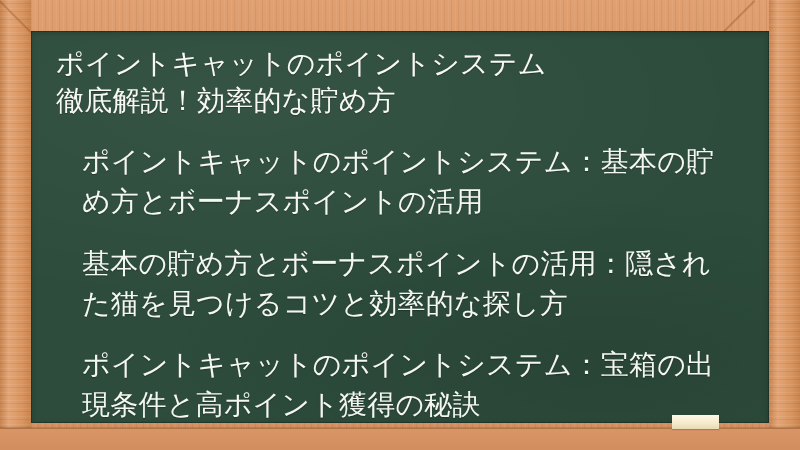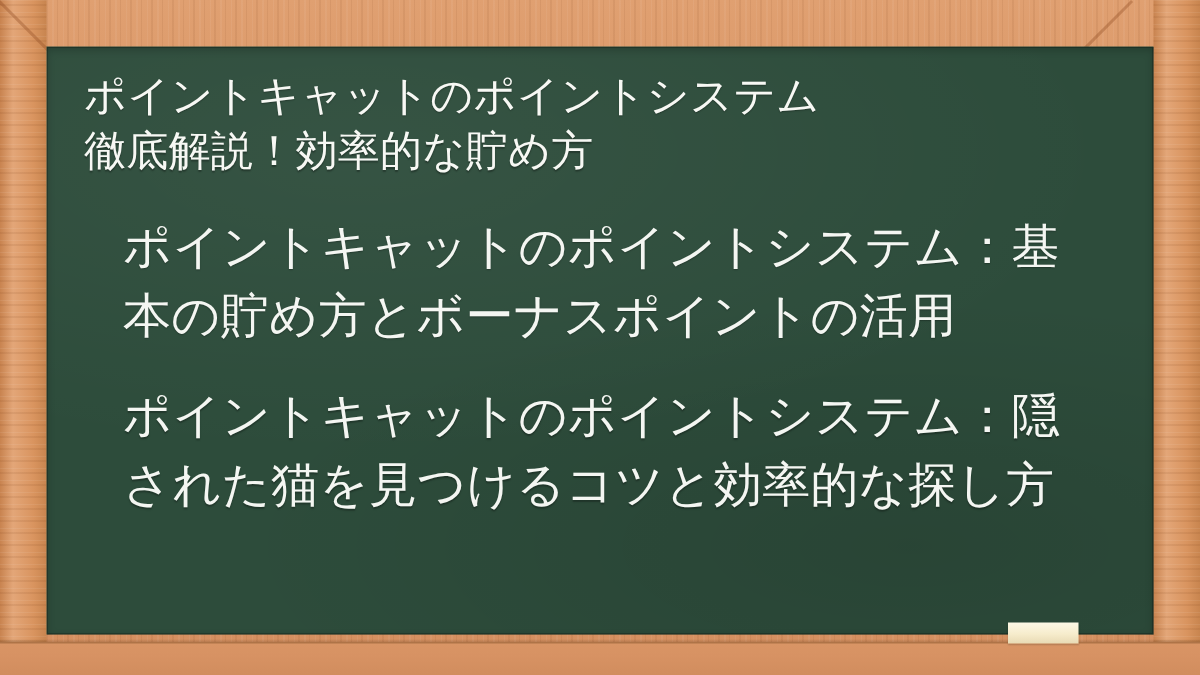--- a/index.html
+++ b/index.html
@@ -139,21 +139,21 @@
     white-space: pre-line;
   }
 
   .article-list {
     list-style: none;
     margin: 23px 0 0 0;
     padding: 0 26px 0 26px;
   }
   .article-item {
     color: #f4f6f2;
-    font-size: 32px;
+    font-size: 28px;
     font-weight: 400;
     line-height: 1.42;
     letter-spacing: 0.2px;
     margin-bottom: 22px;
     text-shadow: 0 1px 1px rgba(0,0,0,0.28);
   }
   .article-item:last-child { margin-bottom: 0; }
 </style>
 </head>
 <body>
@@ -167,21 +167,22 @@
   <div class="mitre tr"></div>
 
   <div class="board">
     <div class="content">
 
       <h1 class="page-title">ポイントキャットのポイントシステム
 徹底解説！効率的な貯め方</h1>
 
       <ul class="article-list">
         <li class="article-item">ポイントキャットのポイントシステム：基本の貯め方とボーナスポイントの活用</li>
-        <li class="article-item">ポイントキャットのポイントシステム：隠された猫を見つけるコツと効率的な探し方</li>
+        <li class="article-item">基本の貯め方とボーナスポイントの活用：隠された猫を見つけるコツと効率的な探し方</li>
+        <li class="article-item">ポイントキャットのポイントシステム：宝箱の出現条件と高ポイント獲得の秘訣</li>
       </ul>
 
     </div>
   </div>
 
   <div class="ledge-shadow"></div>
   <div class="ledge"></div>
   <div class="chalk"></div>
 
 </div>

